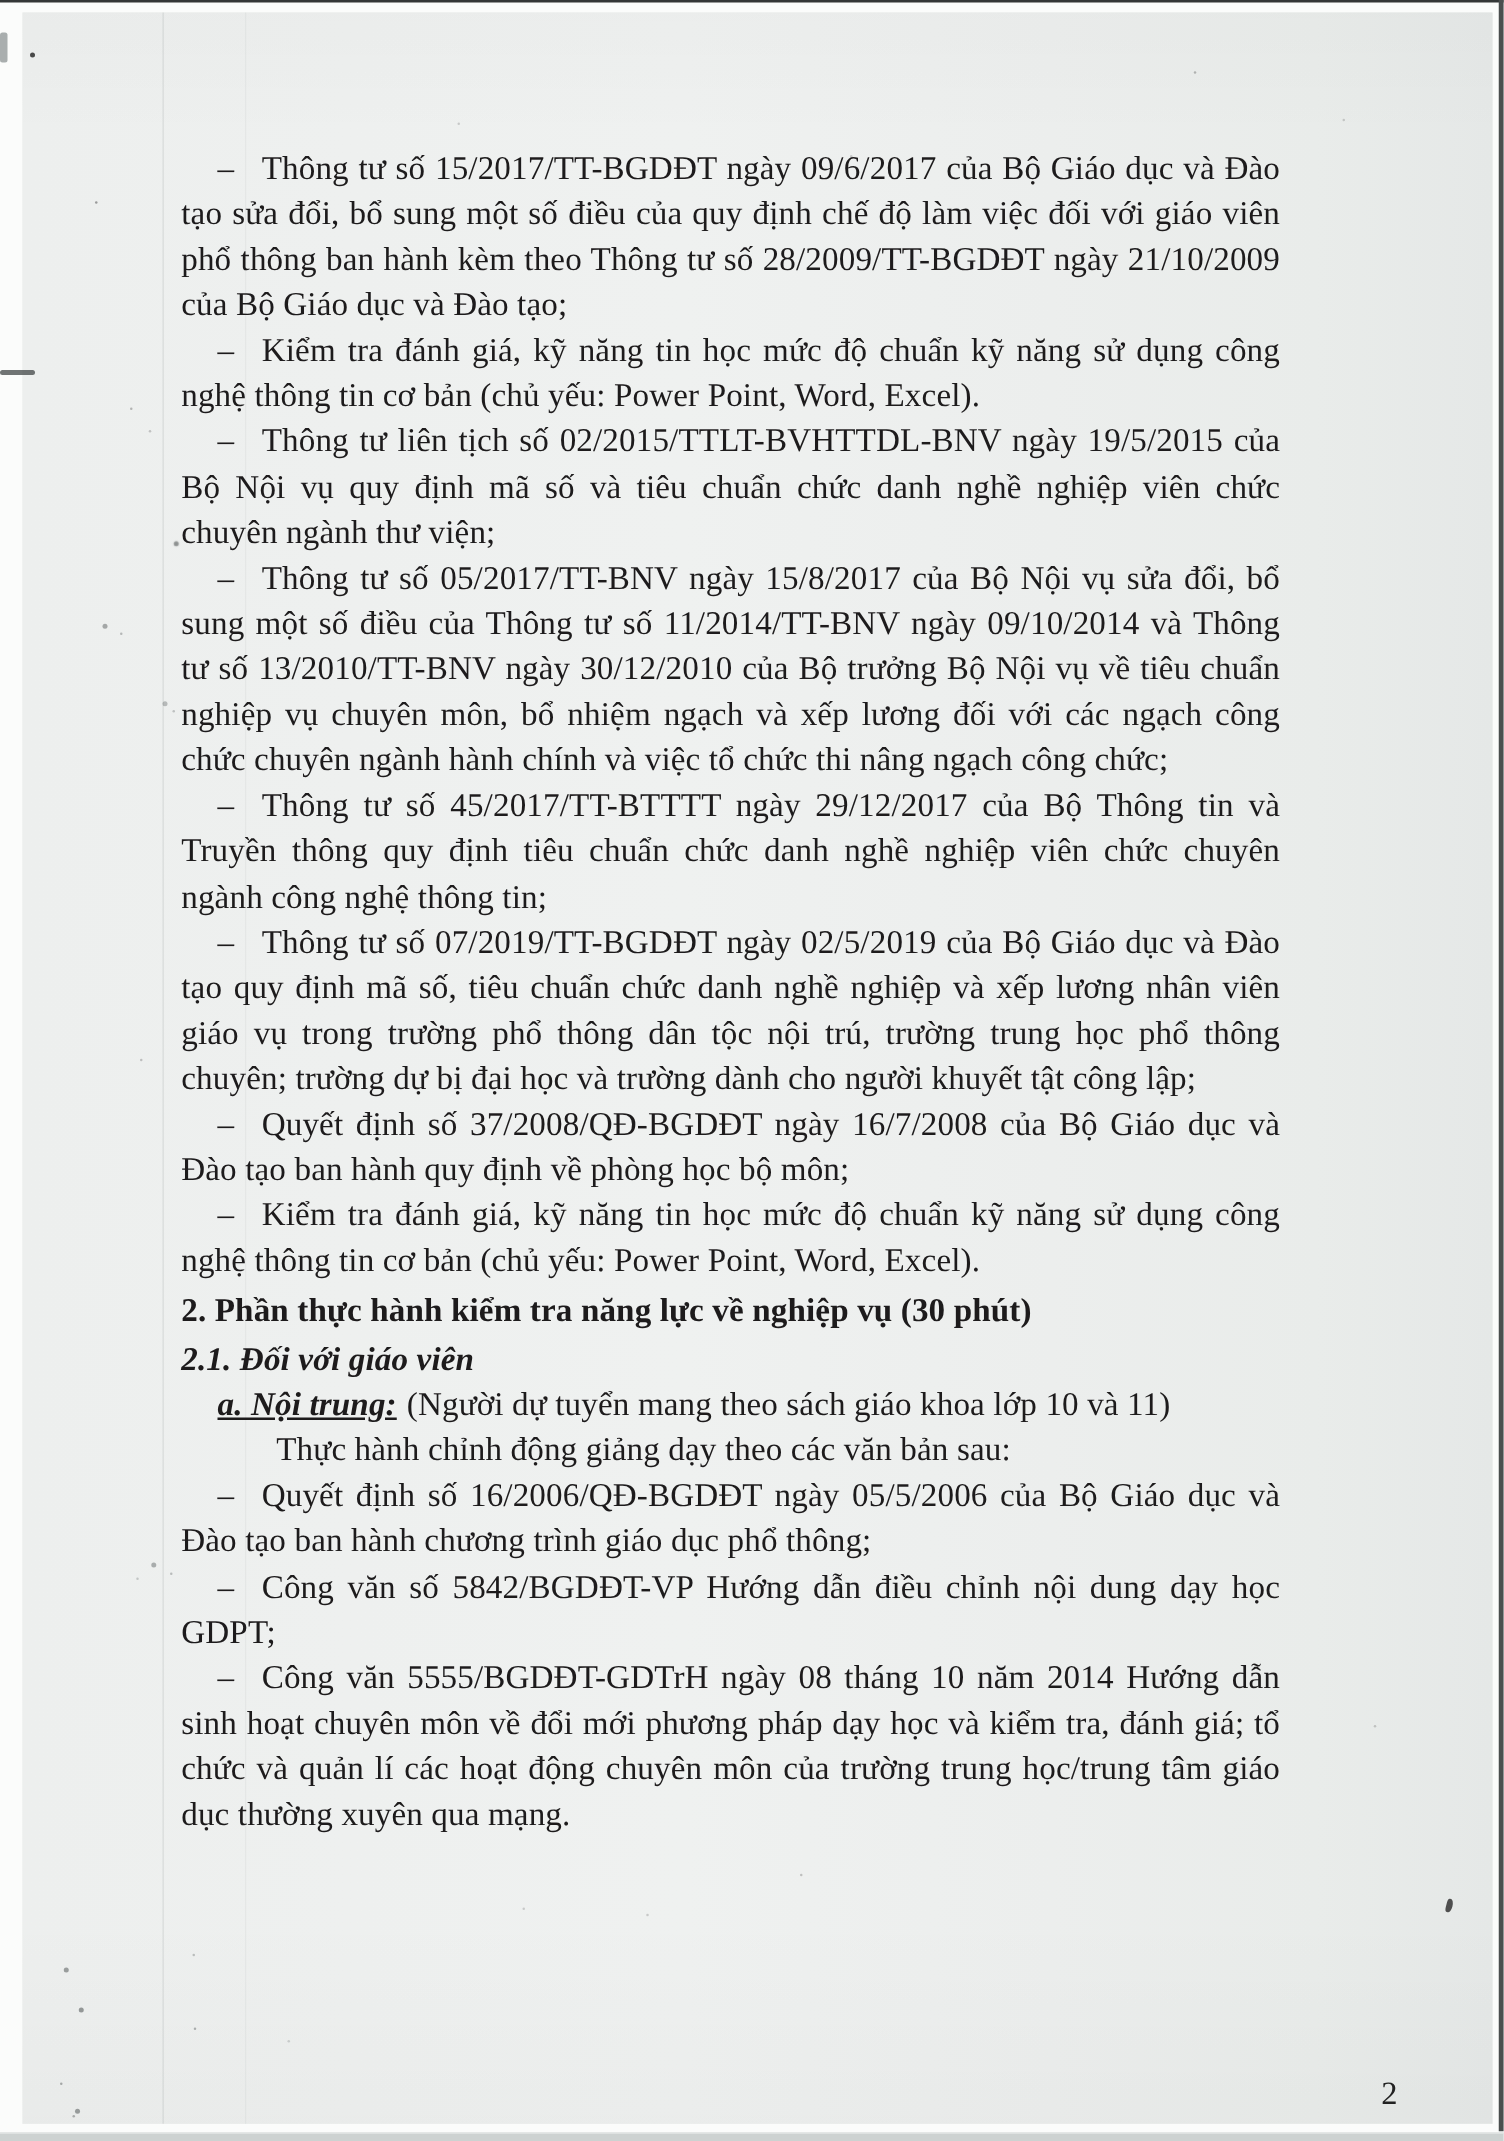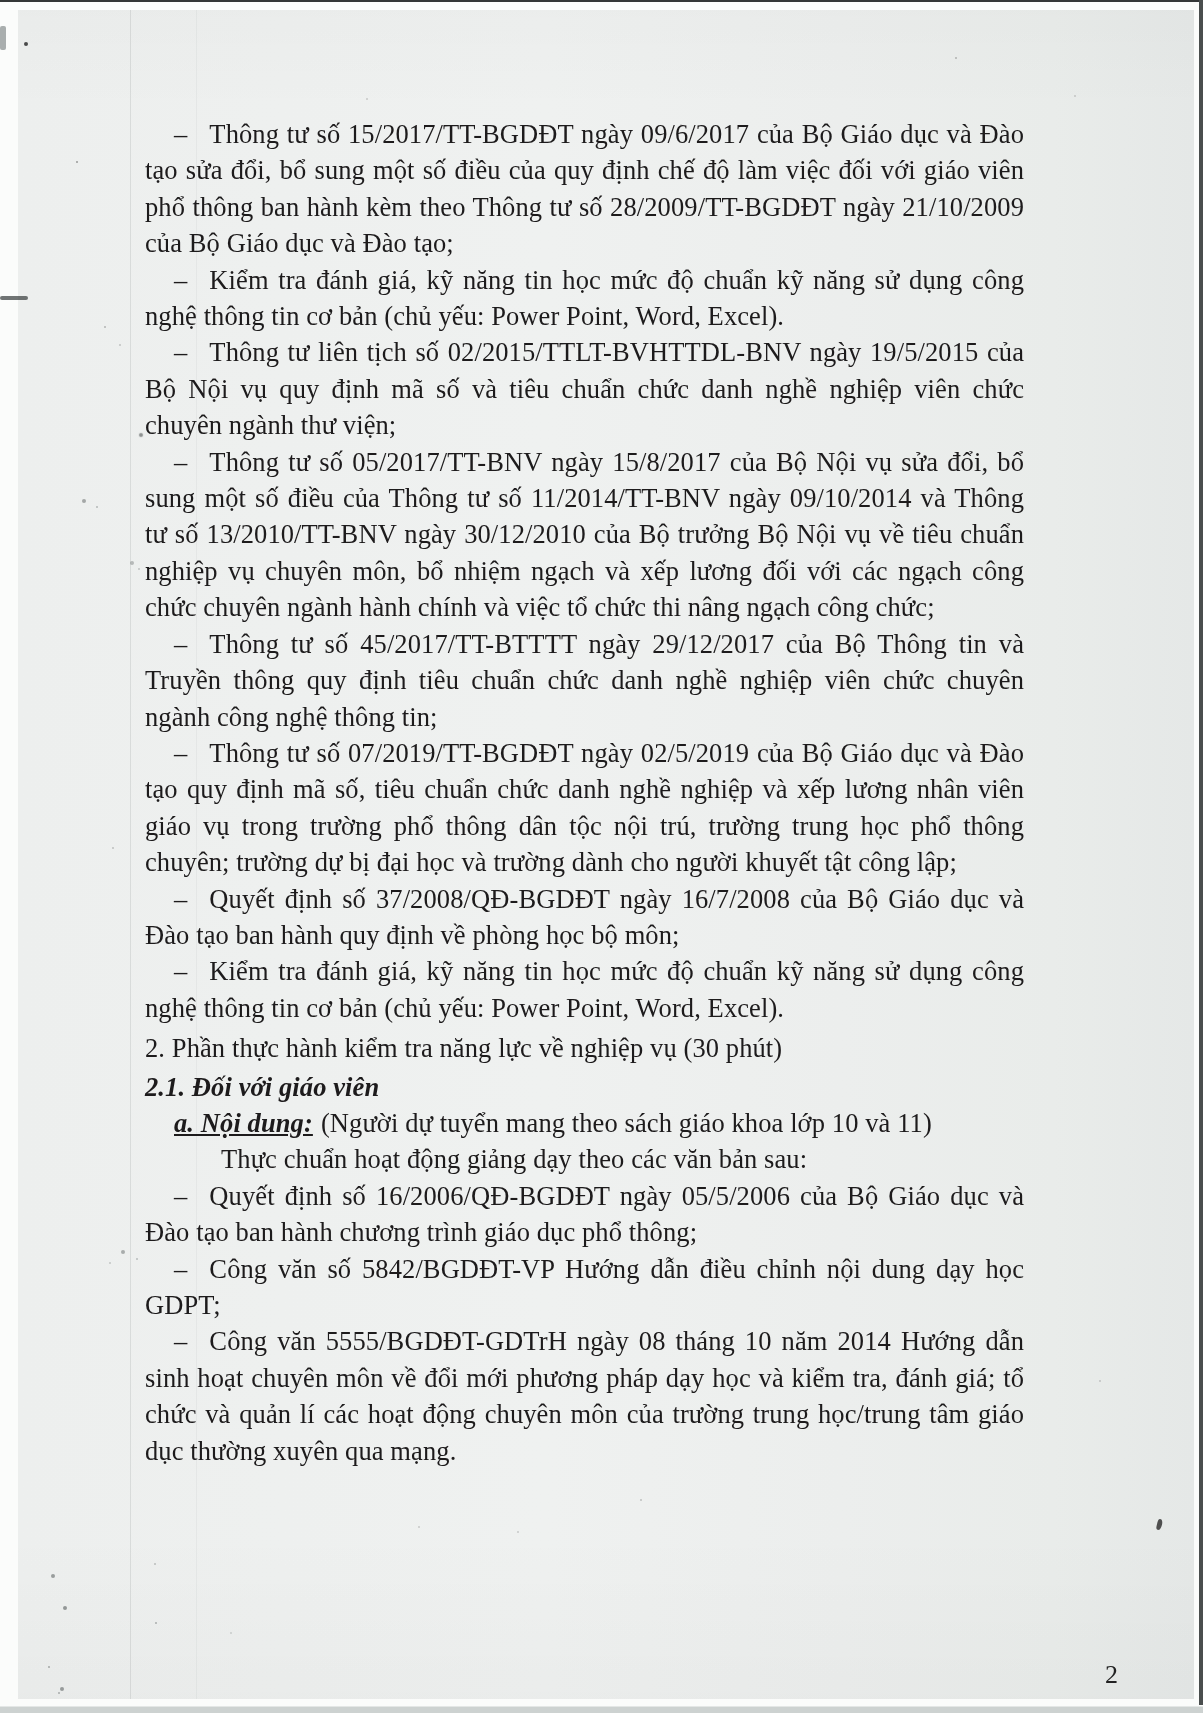--- a/index.html
+++ b/index.html
@@ -63,21 +63,21 @@
   
   .content{
     position:absolute;left:145px;top:116px;width:879px;
     color:#1d1b1c;font-size:26.5px;line-height:36.4px;text-align:justify;
     letter-spacing:0.1px;
   }
   .content p{margin:0;}
   p.b{text-indent:29px;}
   .dash{margin-right:22px;}
   .h-bold-italic{font-weight:bold;font-style:italic;margin-top:2px !important;}
-  .h-bold{font-weight:normal;margin-top:4px !important;}
+  .h-bold{font-weight:bold;margin-top:4px !important;}
   p.sub-a{text-indent:29px;}
   .a-label{font-weight:bold;font-style:italic;text-decoration:underline;margin-right:8px;}
   .a-note{}
   p.indent2{text-indent:76px;}
   .page-num{position:absolute;left:1105px;top:1660px;font-size:26px;color:#222;font-family:"Liberation Serif","DejaVu Serif",serif;}
 </style>
 </head>
 <body>
 
 <div class="paper"></div>
@@ -109,23 +109,23 @@
   <p class="b"><span class="dash">–</span><span>Thông tư số 07/2019/TT-BGDĐT ngày 02/5/2019 của Bộ Giáo dục và Đào tạo quy định mã số, tiêu chuẩn chức danh nghề nghiệp và xếp lương nhân viên giáo vụ trong trường phổ thông dân tộc nội trú, trường trung học phổ thông chuyên; trường dự bị đại học và trường dành cho người khuyết tật công lập;</span></p>
 
   <p class="b"><span class="dash">–</span><span>Quyết định số 37/2008/QĐ-BGDĐT ngày 16/7/2008 của Bộ Giáo dục và Đào tạo ban hành quy định về phòng học bộ môn;</span></p>
 
   <p class="b"><span class="dash">–</span><span>Kiểm tra đánh giá, kỹ năng tin học mức độ chuẩn kỹ năng sử dụng công nghệ thông tin cơ bản (chủ yếu: Power Point, Word, Excel).</span></p>
 
   <p class="h-bold">2. Phần thực hành kiểm tra năng lực về nghiệp vụ (30 phút)</p>
 
   <p class="h-bold-italic">2.1. Đối với giáo viên</p>
 
-  <p class="sub-a"><span class="a-label">a. Nội dung:</span><span class="a-note">(Người dự tuyển mang theo sách giáo khoa lớp 10 và 11)</span></p>
+  <p class="sub-a"><span class="a-label">a. Nội trung:</span><span class="a-note">(Người dự tuyển mang theo sách giáo khoa lớp 10 và 11)</span></p>
 
-  <p class="indent2">Thực chuẩn hoạt động giảng dạy theo các văn bản sau:</p>
+  <p class="indent2">Thực hành chỉnh động giảng dạy theo các văn bản sau:</p>
 
   <p class="b"><span class="dash">–</span><span>Quyết định số 16/2006/QĐ-BGDĐT ngày 05/5/2006 của Bộ Giáo dục và Đào tạo ban hành chương trình giáo dục phổ thông;</span></p>
 
   <p class="b"><span class="dash">–</span><span>Công văn số 5842/BGDĐT-VP Hướng dẫn điều chỉnh nội dung dạy học GDPT;</span></p>
 
 
   <p class="b"><span class="dash">–</span><span>Công văn 5555/BGDĐT-GDTrH ngày 08 tháng 10 năm 2014 Hướng dẫn sinh hoạt chuyên môn về đổi mới phương pháp dạy học và kiểm tra, đánh giá; tổ chức và quản lí các hoạt động chuyên môn của trường trung học/trung tâm giáo dục thường xuyên qua mạng.</span></p>
 
 </div>
 

